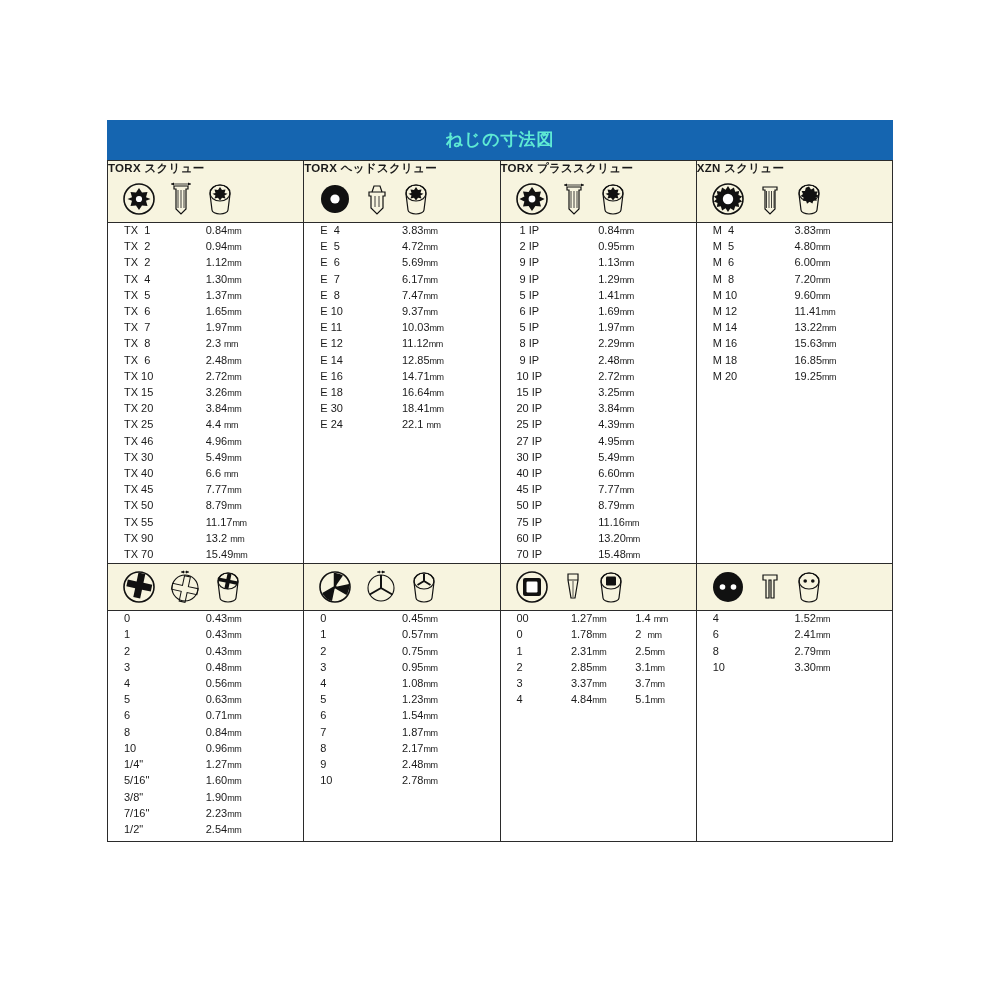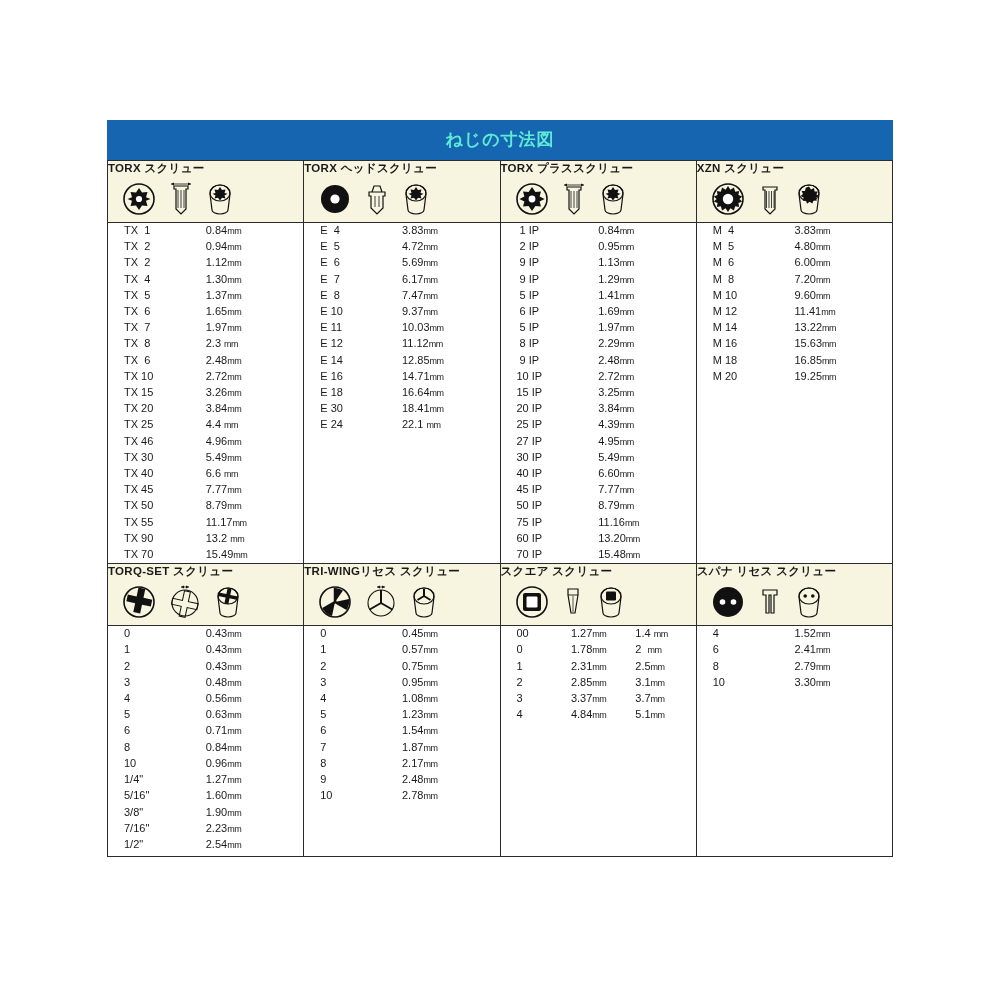--- a/index.html
+++ b/index.html
@@ -312,26 +312,20 @@
               <div class="row"><span class="c-name">M 10</span><span class="c-val">9.60<span class="mm">mm</span></span></div>
               <div class="row"><span class="c-name">M 12</span><span class="c-val">11.41<span class="mm">mm</span></span></div>
               <div class="row"><span class="c-name">M 14</span><span class="c-val">13.22<span class="mm">mm</span></span></div>
               <div class="row"><span class="c-name">M 16</span><span class="c-val">15.63<span class="mm">mm</span></span></div>
               <div class="row"><span class="c-name">M 18</span><span class="c-val">16.85<span class="mm">mm</span></span></div>
               <div class="row"><span class="c-name">M 20</span><span class="c-val">19.25<span class="mm">mm</span></span></div>
             </div>
       </td>
     </tr>
 
-    <tr>
-      <td class="cell-head">TORQ-SET スクリュー</td>
-      <td class="cell-head">TRI-WINGリセス スクリュー</td>
-      <td class="cell-head">スクエア スクリュー</td>
-      <td class="cell-head">スパナ リセス スクリュー</td>
-    </tr>
 
     <tr>
       <td class="cell-icons">
         <div class="icons-row">
           <span class="ico">
             <svg width="34" height="34" viewBox="0 0 34 34">
               <circle cx="17" cy="17" r="15" fill="none" stroke="#111" stroke-width="1.6"></circle>
               <path d="M13.5 3 h7 v9 h9 v7 h-9 v9 h-7 v-9 h-9 v-7 h9 z" fill="#111" transform="rotate(12 17 17)"></path>
             </svg>
           </span>

